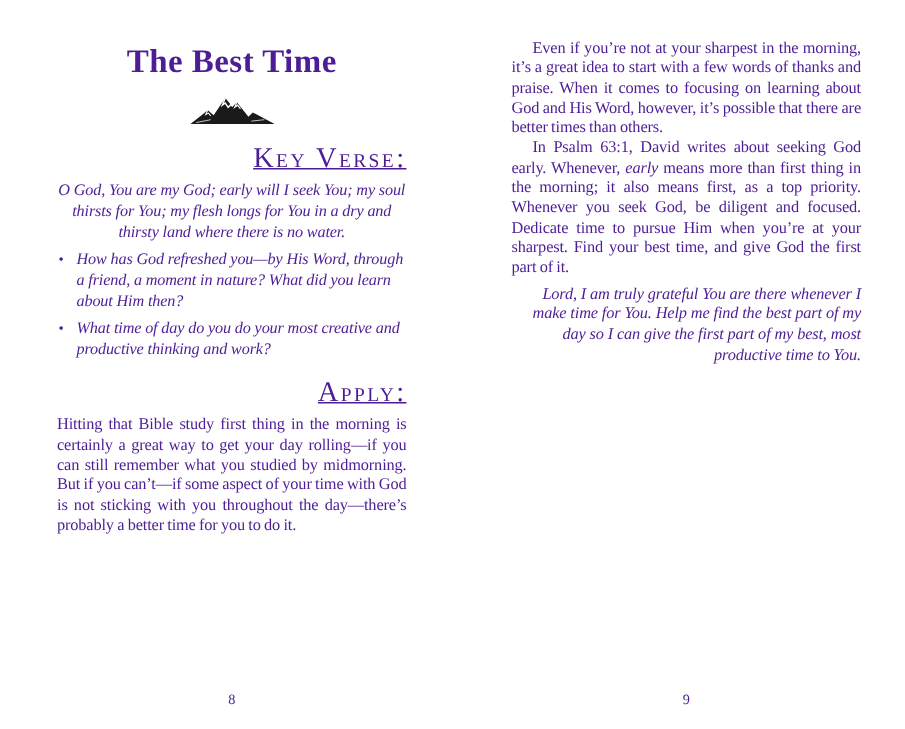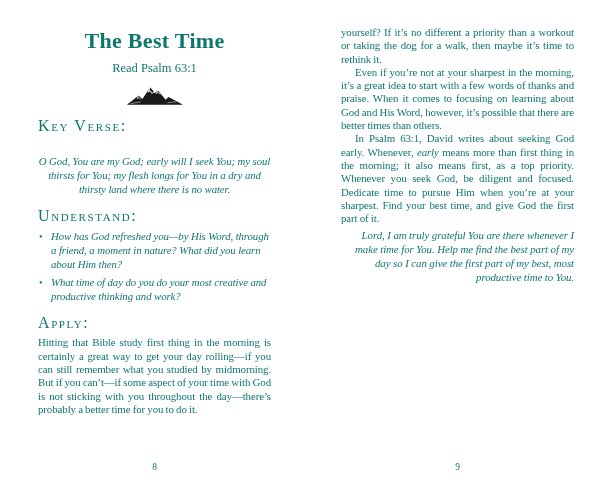--- a/index.html
+++ b/index.html
@@ -6,21 +6,21 @@
     margin: 0;
     padding: 0;
     background: #ffffff;
   }
   .spread {
     position: relative;
     width: 603px;
     height: 486px;
     background: #ffffff;
     font-family: "Liberation Serif", serif;
-    color: #0f766e;
+    color: #4c1d95;
     overflow: hidden;
   }
   .page {
     position: absolute;
     top: 0;
     height: 486px;
   }
   .page-left  { left: 38px;  width: 233px; }
   .page-right { left: 341px; width: 233px; }
 
@@ -36,27 +36,28 @@
     text-align: center;
     font-size: 12.5px;
   }
   .icon-wrap {
     margin-top: 9px;
     text-align: center;
     line-height: 0;
   }
   .sc-heading {
     margin-top: 11px;
-    text-align: left;
+    text-align: right;
     font-variant: small-caps;
     letter-spacing: 1.6px;
-    font-size: 16px;
+    font-size: 19px;
+    text-decoration: underline;
   }
   .verse {
-    margin-top: 20px;
+    margin-top: 4px;
     text-align: center;
     font-style: italic;
     font-size: 10.8px;
     line-height: 13.8px;
     letter-spacing: -0.1px;
   }
   .verse-ref {
     margin-top: 1px;
     text-align: center;
     font-variant: small-caps;
@@ -113,56 +114,53 @@
     font-size: 9.5px;
   }
 </style>
 </head>
 <body>
 
 <div class="spread">
 
   <div class="page page-left">
     <div class="chapter-title">The Best Time</div>
-    <div class="read-ref">Read Psalm 63:1</div>
 
     <div class="icon-wrap">
       <svg width="58" height="21" viewBox="0 0 120 42" aria-hidden="true">
         <path d="M2 40 L26 21 L34 28 L50 4 L60 16 L66 10 L82 30 L88 24 L118 40 Z" fill="#1a1a1a"></path>
         <path d="M50 4 L46 14 L50 11 L54 17 L58 13 L60 16" stroke="#ffffff" stroke-width="2" fill="none"></path>
         <path d="M66 10 L63 17 L67 14 L71 19" stroke="#ffffff" stroke-width="1.6" fill="none"></path>
         <path d="M26 21 L23 27 L27 25 L30 29" stroke="#ffffff" stroke-width="1.4" fill="none"></path>
         <path d="M10 38 L30 34 M86 36 L104 34" stroke="#ffffff" stroke-width="1" fill="none"></path>
       </svg>
     </div>
 
     <div class="sc-heading">Key Verse:</div>
     <div class="verse">O God, You are my God; early will I seek You; my soul thirsts for You; my flesh longs for You in a dry and thirsty land where there is no water.</div>
 
-    <div class="sc-heading">Understand:</div>
     <ul class="bullet-list">
       <li>
         <span class="bullet-dot">•</span>
         <span>How has God refreshed you—by His Word, through a friend, a moment in nature? What did you learn about Him then?</span>
       </li>
       <li>
         <span class="bullet-dot">•</span>
         <span>What time of day do you do your most creative and productive thinking and work?</span>
       </li>
     </ul>
 
     <div class="sc-heading">Apply:</div>
     <p class="body-para first">Hitting that Bible study first thing in the morning is certainly a great way to get your day rolling—if you can still remember what you studied by midmorning. But if you can’t—if some aspect of your time with God is not sticking with you throughout the day—there’s probably a better time for you to do it.</p>
 
     <div class="page-num">8</div>
   </div>
 
   <div class="page page-right">
     <div class="flow">
-      <p class="body-para">yourself? If it’s no different a priority than a workout or taking the dog for a walk, then maybe it’s time to rethink it.</p>
       <p class="body-para indent">Even if you’re not at your sharpest in the morning, it’s a great idea to start with a few words of thanks and praise. When it comes to focusing on learning about God and His Word, however, it’s possible that there are better times than others.</p>
       <p class="body-para indent"><span>In Psalm 63:1, David writes about seeking God early. Whenever, </span><em>early</em><span> means more than first thing in the morning; it also means first, as a top priority. Whenever you seek God, be diligent and focused. Dedicate time to pursue Him when you’re at your sharpest. Find your best time, and give God the first part of it.</span></p>
 
       <div class="prayer">Lord, I am truly grateful You are there whenever I make time for You. Help me find the best part of my day so I can give the first part of my best, most productive time to You.</div>
     </div>
 
     <div class="page-num">9</div>
   </div>
 
 </div>

